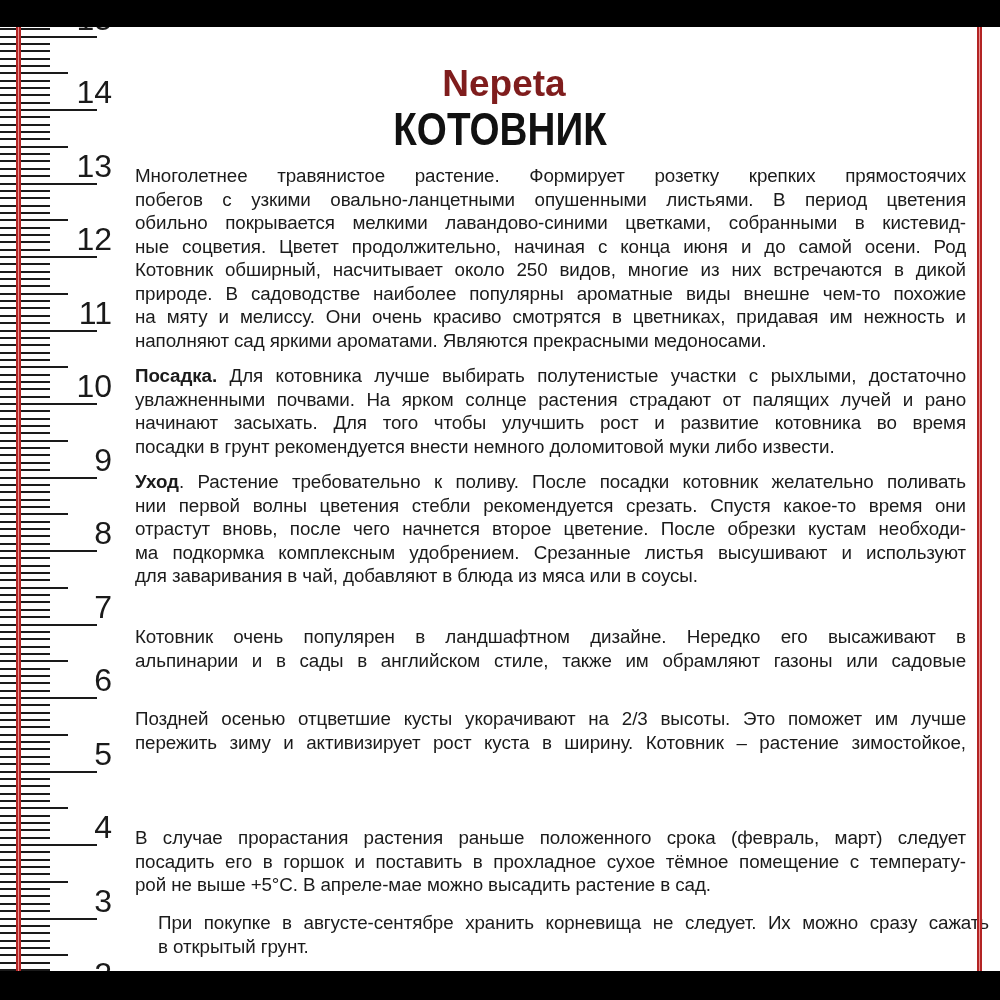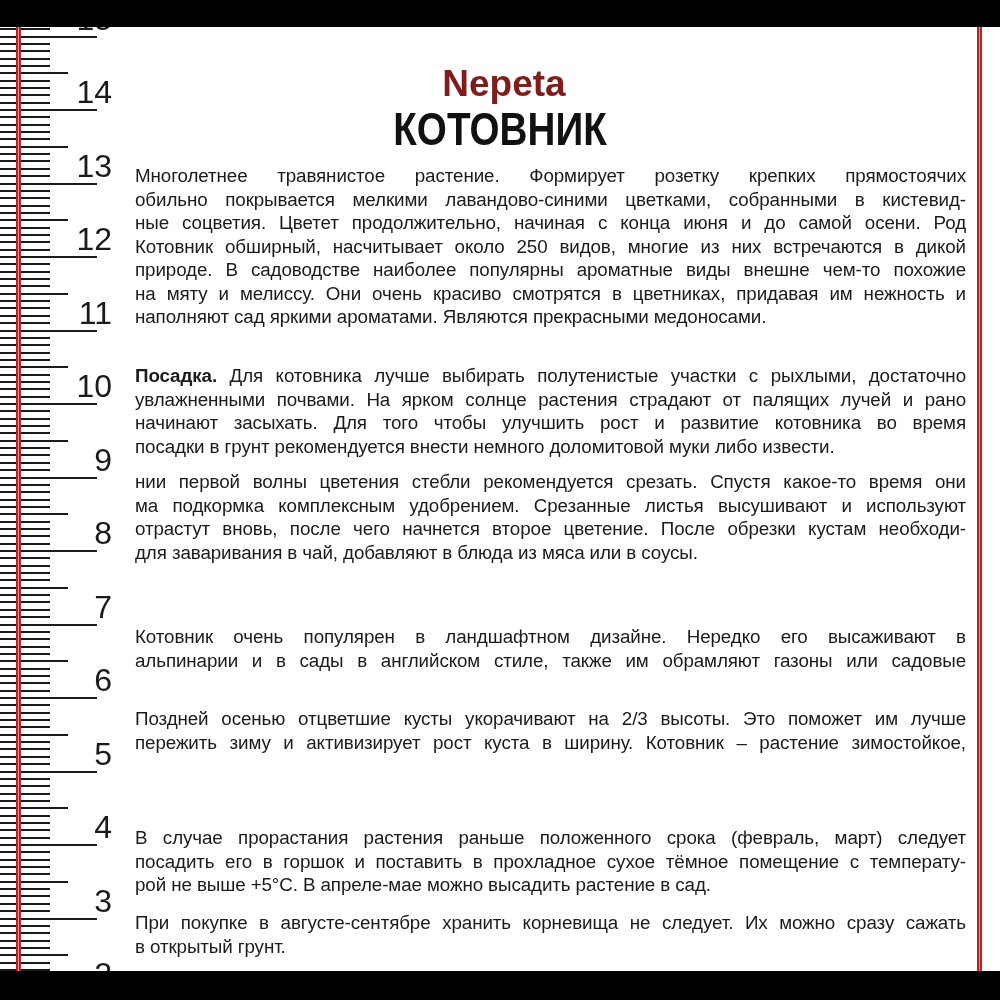--- a/index.html
+++ b/index.html
@@ -196,53 +196,55 @@
       <div class="tick" style="top: 991px; width: 97px; background: rgb(26, 26, 26);"></div>
       <div class="cmnum" style="top: 959px;">2</div>
     </div>
 
   <h1 class="t-latin">Nepeta</h1>
   <h2 class="t-rus">КОТОВНИК</h2>
 
   <div id="body-text">
       <div class="para" style="top: 164px;">
         <div class="pline">Многолетнее травянистое растение. Формирует розетку крепких прямостоячих</div>
+        <div class="pline">побегов с узкими овально-ланцетными опушенными листьями. В период цветения</div>
         <div class="pline">обильно покрывается мелкими лавандово-синими цветками, собранными в кистевид-</div>
         <div class="pline">ные соцветия. Цветет продолжительно, начиная с конца июня и до самой осени. Род</div>
         <div class="pline">Котовник обширный, насчитывает около 250 видов, многие из них встречаются в дикой</div>
         <div class="pline">природе. В садоводстве наиболее популярны ароматные виды внешне чем-то похожие</div>
         <div class="pline">на мяту и мелиссу. Они очень красиво смотрятся в цветниках, придавая им нежность и</div>
         <div class="pline last">наполняют сад яркими ароматами. Являются прекрасными медоносами.</div>
       </div>
       <div class="para" style="top: 364px;">
         <div class="pline"><b>Посадка.</b> Для котовника лучше выбирать полутенистые участки с рыхлыми, достаточно</div>
         <div class="pline">увлажненными почвами. На ярком солнце растения страдают от палящих лучей и рано</div>
         <div class="pline">начинают засыхать. Для того чтобы улучшить рост и развитие котовника во время</div>
         <div class="pline last">посадки в грунт рекомендуется внести немного доломитовой муки либо извести.</div>
       </div>
       <div class="para" style="top: 470px;">
+        <div class="pline"><b>Уход</b>. Растение требовательно к поливу. После посадки котовник желательно поливать</div>
         <div class="pline">нии первой волны цветения стебли рекомендуется срезать. Спустя какое-то время они</div>
+        <div class="pline">отрастут вновь, после чего начнется второе цветение. После обрезки кустам необходи-</div>
         <div class="pline">ма подкормка комплексным удобрением. Срезанные листья высушивают и используют</div>
-        <div class="pline">отрастут вновь, после чего начнется второе цветение. После обрезки кустам необходи-</div>
         <div class="pline last">для заваривания в чай, добавляют в блюда из мяса или в соусы.</div>
       </div>
       <div class="para" style="top: 625px;">
         <div class="pline">Котовник очень популярен в ландшафтном дизайне. Нередко его высаживают в</div>
         <div class="pline">альпинарии и в сады в английском стиле, также им обрамляют газоны или садовые</div>
       </div>
       <div class="para" style="top: 707px;">
         <div class="pline">Поздней осенью отцветшие кусты укорачивают на 2/3 высоты. Это поможет им лучше</div>
         <div class="pline">пережить зиму и активизирует рост куста в ширину. Котовник – растение зимостойкое,</div>
       </div>
       <div class="para" style="top: 826px;">
         <div class="pline">В случае прорастания растения раньше положенного срока (февраль, март) следует</div>
         <div class="pline">посадить его в горшок и поставить в прохладное сухое тёмное помещение с температу-</div>
         <div class="pline last">рой не выше +5°С. В апреле-мае можно высадить растение в сад.</div>
       </div>
-      <div class="para" style="top: 911px;">
+      <div class="para" style="top: 911px; margin-left: 23px;">
         <div class="pline">При покупке в августе-сентябре хранить корневища не следует. Их можно сразу сажать</div>
         <div class="pline last">в открытый грунт.</div>
       </div>
     </div>
 
   <div class="redline left"></div>
   <div class="redline right"></div>
   <div class="bar top"></div>
   <div class="bar bottom"></div>
 </div>

